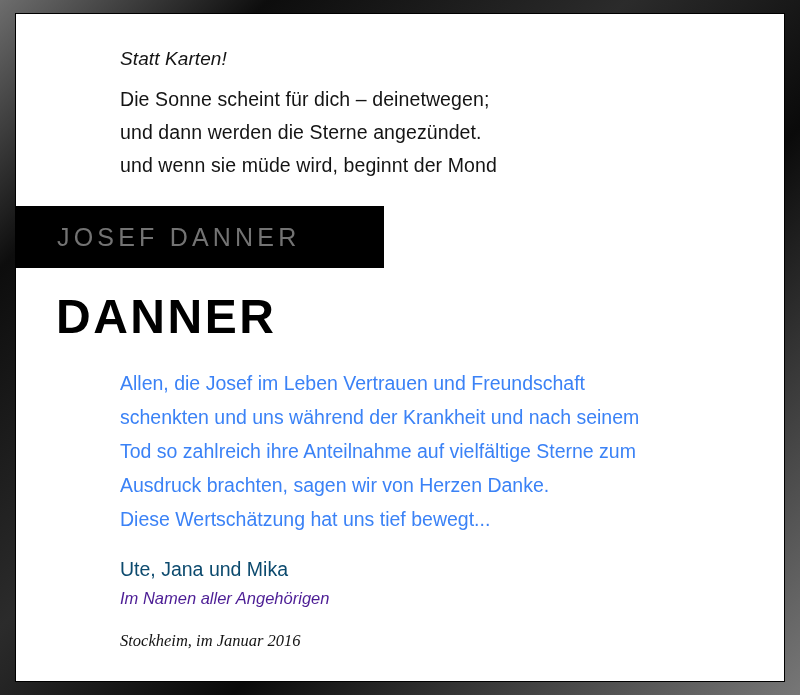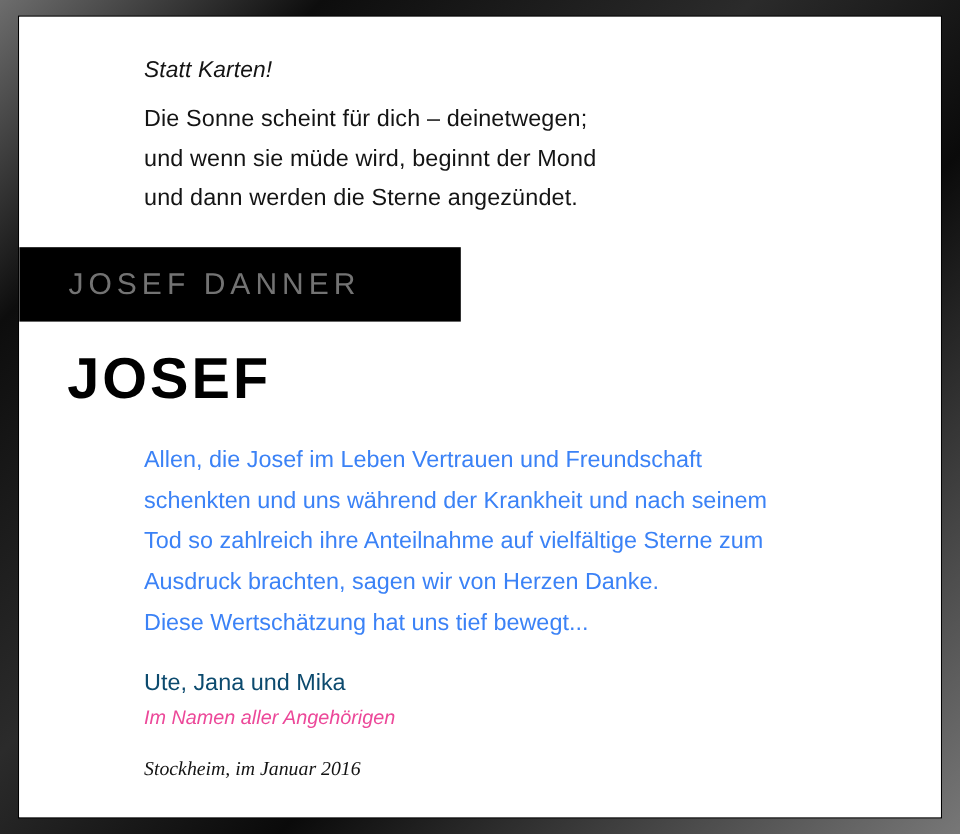--- a/index.html
+++ b/index.html
@@ -106,21 +106,21 @@
     top: 540px;
     width: 640px;
   }
   .signers-name {
     color: #0c4a6e;
     font-size: 19.5px;
     line-height: 30px;
     white-space: pre;
   }
   .signers-sub {
-    color: #ec4899;
+    color: #4c1d95;
     font-size: 16.5px;
     font-style: italic;
     line-height: 28px;
     white-space: pre;
   }
   .place {
     position: absolute;
     left: 104px;
     top: 617px;
     color: #141414;
@@ -135,29 +135,29 @@
 
 <div class="page">
   <div class="frame-outer"></div>
 
   <div class="frame-inner">
     <div class="notice">
 
       <div class="poem">
         <div class="poem-line italic">Statt Karten!</div>
         <div class="poem-line">Die Sonne scheint für dich – deinetwegen;</div>
+        <div class="poem-line">und dann werden die Sterne angezündet.</div>
         <div class="poem-line">und wenn sie müde wird, beginnt der Mond</div>
-        <div class="poem-line">und dann werden die Sterne angezündet.</div>
       </div>
 
       <div class="name-bar">
         <span class="name-text">JOSEF DANNER</span>
       </div>
 
-      <div class="danke">JOSEF</div>
+      <div class="danke">DANNER</div>
 
       <div class="body-text">
         <div class="body-line">Allen, die Josef im Leben Vertrauen und Freundschaft</div>
         <div class="body-line">schenkten und uns während der Krankheit und nach seinem</div>
         <div class="body-line">Tod so zahlreich ihre Anteilnahme auf vielfältige Sterne zum</div>
         <div class="body-line">Ausdruck brachten, sagen wir von Herzen Danke.</div>
         <div class="body-line">Diese Wertschätzung hat uns tief bewegt...</div>
       </div>
 
       <div class="signers">

